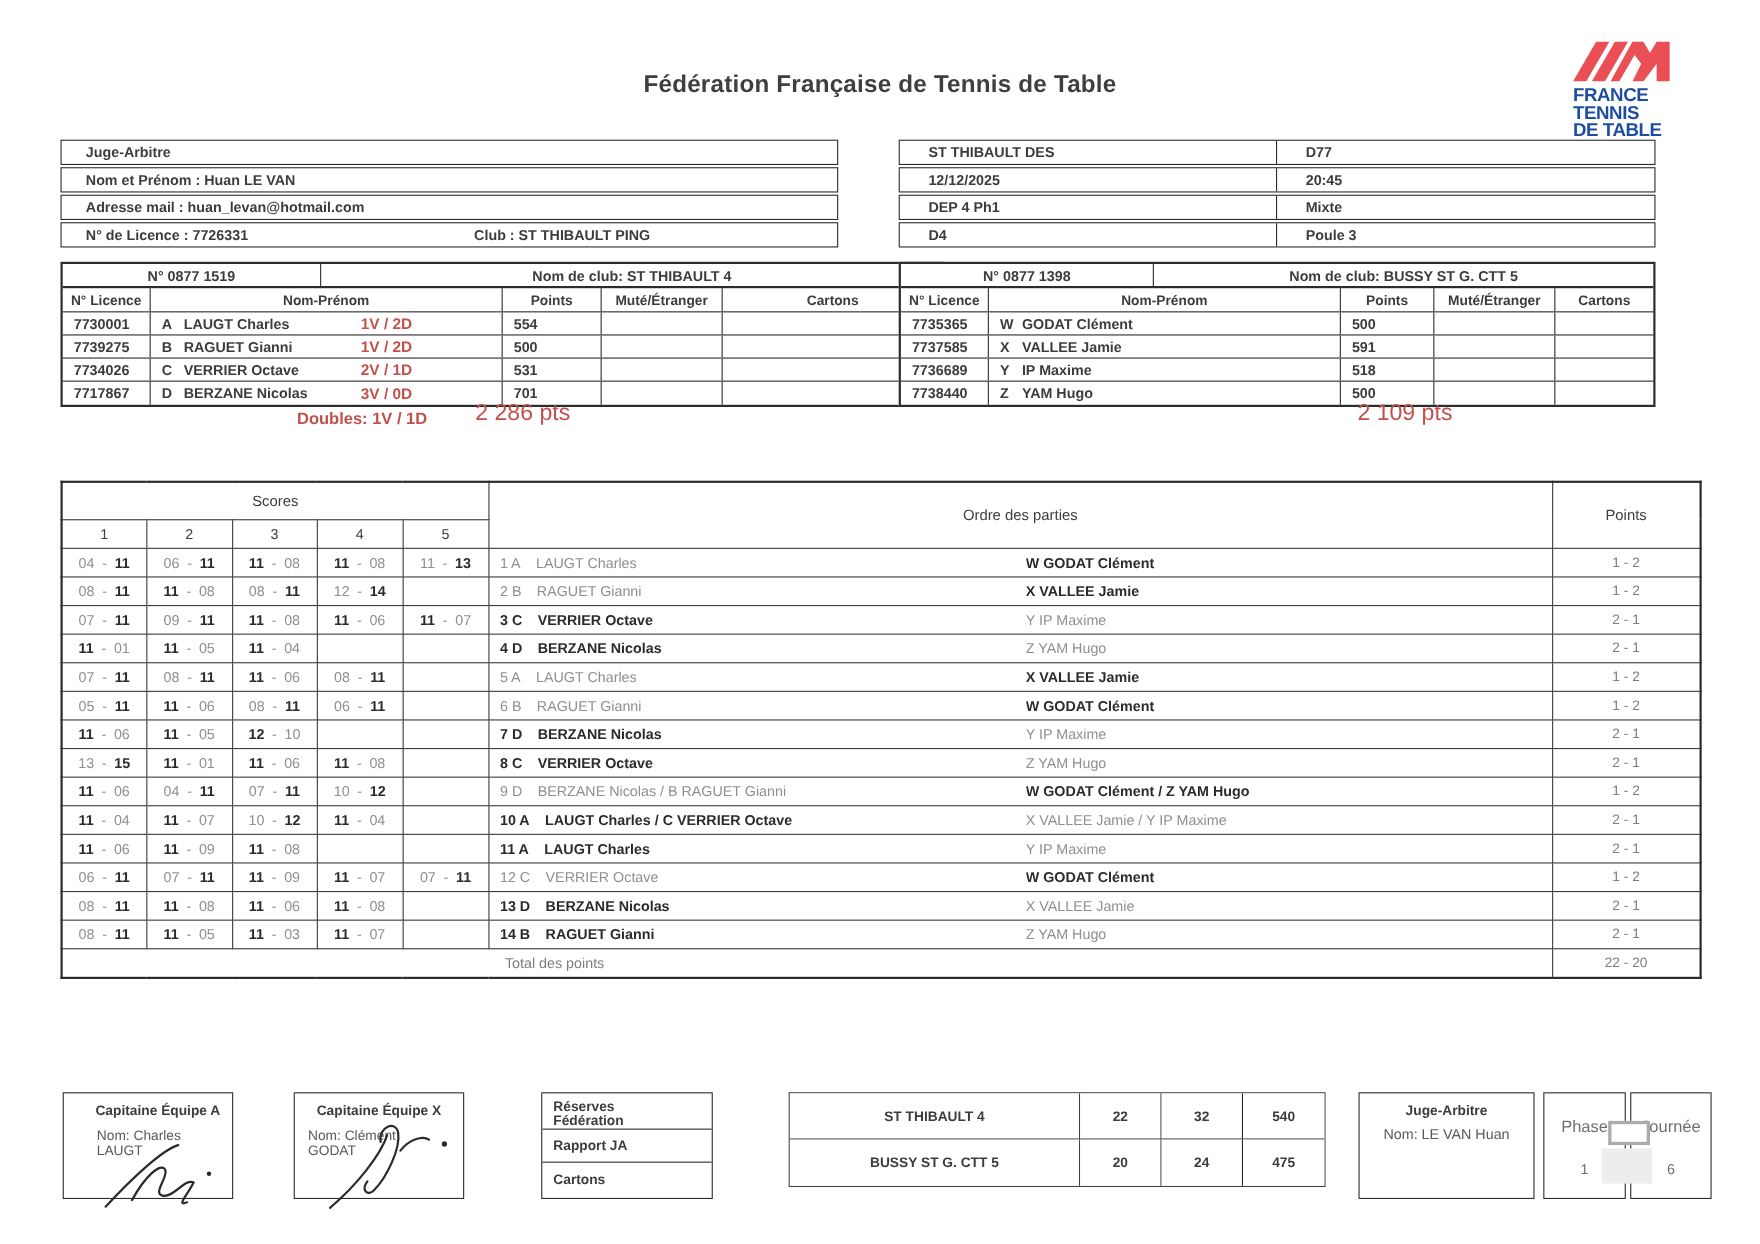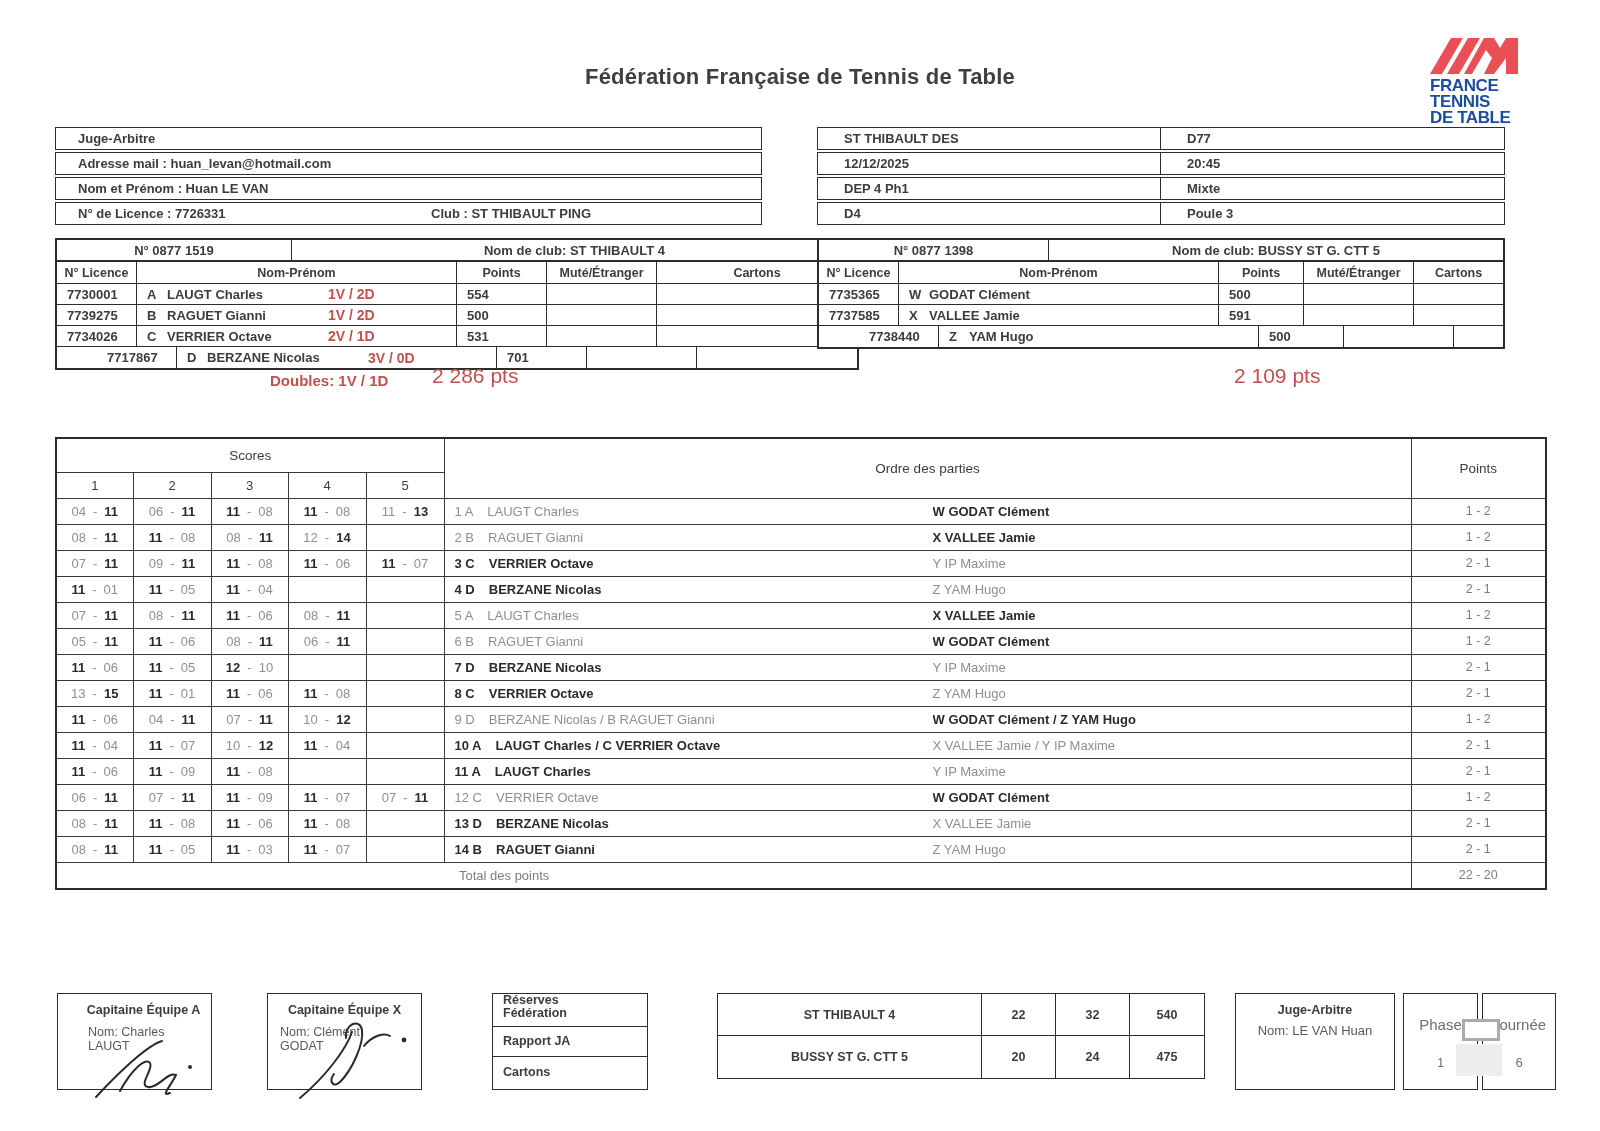--- a/index.html
+++ b/index.html
@@ -22,21 +22,21 @@
 
   
   .team { border:2px solid #2c2c2c; background:#fff; }
   .team-head { display:flex; height:22px; border-bottom:2px solid #2c2c2c; }
   .team-head .cellA { border-right:1.6px solid #2c2c2c; display:flex; align-items:center; justify-content:center; font-size:13px; font-weight:bold; }
   .team-head .cellB { flex:1; display:flex; align-items:center; justify-content:center; font-size:13px; font-weight:bold; }
   .team-cols { display:grid; height:22px; border-bottom:1.6px solid #2c2c2c; }
   .team-cols > div { border-right:1.6px solid #2c2c2c; display:flex; align-items:center; justify-content:center; font-size:12.5px; font-weight:bold; }
   .team-cols > div:last-child { border-right:none; }
   .t-row { display:grid; height:21px; border-bottom:1.6px solid #2c2c2c; }
-  .t-row:last-child { border-bottom:none;padding-left:40px; }
+  .t-row:last-child { border-bottom:none; }
   .t-row > div { border-right:1.6px solid #2c2c2c; display:flex; align-items:center; font-size:13px; font-weight:bold; overflow:hidden; }
   .t-row > div:last-child { border-right:none; }
   .t-row .lic { padding-left:10px; }
   .t-row .letter { width:30px; padding-left:10px; }
   .t-row .pname { flex:1; }
   .t-row .record { width:128px; color:#c0514d; font-size:14px; font-weight:bold; }
   .t-row .ptsv { padding-left:10px; }
   .grid-a, .grid-a4 { grid-template-columns:80px 320px 90px 110px 1fr; }
   .grid-x, .grid-x4 { grid-template-columns:80px 320px 85px 110px 1fr; }
 
@@ -65,21 +65,21 @@
   td.pc { text-align:center; font-size:12.5px; color:#7d7d7d; }
   td.total-lbl { height:27px; font-size:13px; color:#7d7d7d; padding-left:402px; border-top:2px solid #2c2c2c; }
   td.total-pts { text-align:center; font-size:12.5px; color:#7d7d7d; border-top:2px solid #2c2c2c; }
 
   
   .bbox { border:1.6px solid #2c2c2c; background:#fff; }
   .bbox .btitle { text-align:center; font-size:12.5px; font-weight:bold; margin-top:9px; }
   .bbox .bname { font-size:12.5px; color:#5a5a5a; margin:8px 0 0 12px; line-height:14px; }
   .res-cell { border-bottom:1.6px solid #2c2c2c; display:flex; align-items:center; }
   .res-cell:last-child { border-bottom:none; }
-  .res-two { flex-direction:column; align-items:flex-start; justify-content:flex-start; }
+  .res-two { flex-direction:column; align-items:flex-start; justify-content:flex-end; }
   .res-txt { font-size:12.5px; font-weight:bold; padding-left:10px; line-height:13px; }
 
   .sum-table { display:grid; grid-template-columns:264px 74px 74px 1fr; border:1.6px solid #2c2c2c; }
   .sum-cell { border-right:1.6px solid #2c2c2c; border-bottom:1.6px solid #2c2c2c; display:flex; align-items:center; justify-content:center; font-size:12.5px; font-weight:bold; height:42px; background:#fff; }
   .sum-cell.lastcol { border-right:none; }
   .sum-cell.lastrow { border-bottom:none; }
 
   .pj-label { font-size:15px; color:#6f6f6f; text-align:center; margin-top:22px; }
   .pj-value { font-size:13px; color:#6f6f6f; text-align:center; margin-top:22px; }
   .grey-hollow { border:3px solid #ababab; background:#fff; }
@@ -105,24 +105,24 @@
     <div>TENNIS</div>
     <div>DE TABLE</div>
   </div>
 </div>
 
 <div class="abs stack" style="left:55px; top:127px; width:707px;">
   <div class="stack-row">
       <span class="lbl">Juge-Arbitre</span>
     </div>
   <div class="stack-row">
+      <span class="lbl">Nom et Prénom : Huan LE VAN</span>
+    </div>
+  <div class="stack-row">
       <span class="lbl">Adresse mail : huan_levan@hotmail.com</span>
-    </div>
-  <div class="stack-row">
-      <span class="lbl">Nom et Prénom : Huan LE VAN</span>
     </div>
   <div class="stack-row">
     <span class="lbl">N° de Licence : 7726331</span>
     <span class="lbl2">Club : ST THIBAULT PING</span>
   </div>
 </div>
 
 <div class="abs stack" style="left:817px; top:127px; width:688px;">
   <div class="stack-row">
     <div class="info-left">
@@ -256,20 +256,33 @@
       </div>
       <div class="t-row grid-x4">
         <div class="lic">7737585</div>
         <div>
           <span class="letter">X</span>
           <span class="pname">VALLEE Jamie</span>
           <span class="record"></span>
         </div>
         <div>
           <span class="ptsv">591</span>
+        </div>
+        <div></div>
+        <div></div>
+      </div>
+      <div class="t-row grid-x4">
+        <div class="lic">7736689</div>
+        <div>
+          <span class="letter">Y</span>
+          <span class="pname">IP Maxime</span>
+          <span class="record"></span>
+        </div>
+        <div>
+          <span class="ptsv">518</span>
         </div>
         <div></div>
         <div></div>
       </div>
       <div class="t-row grid-x4">
         <div class="lic">7738440</div>
         <div>
           <span class="letter">Z</span>
           <span class="pname">YAM Hugo</span>
           <span class="record"></span>

